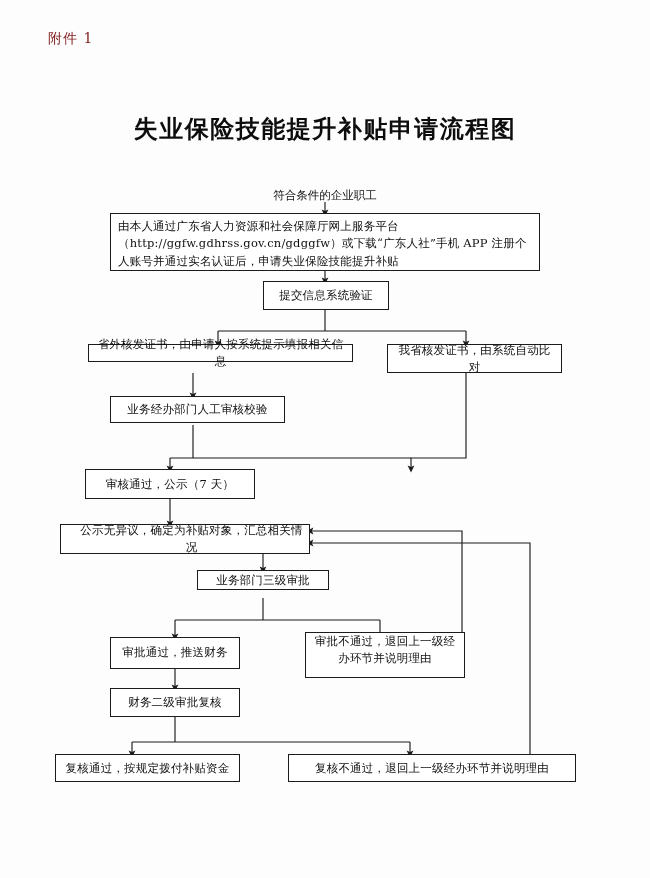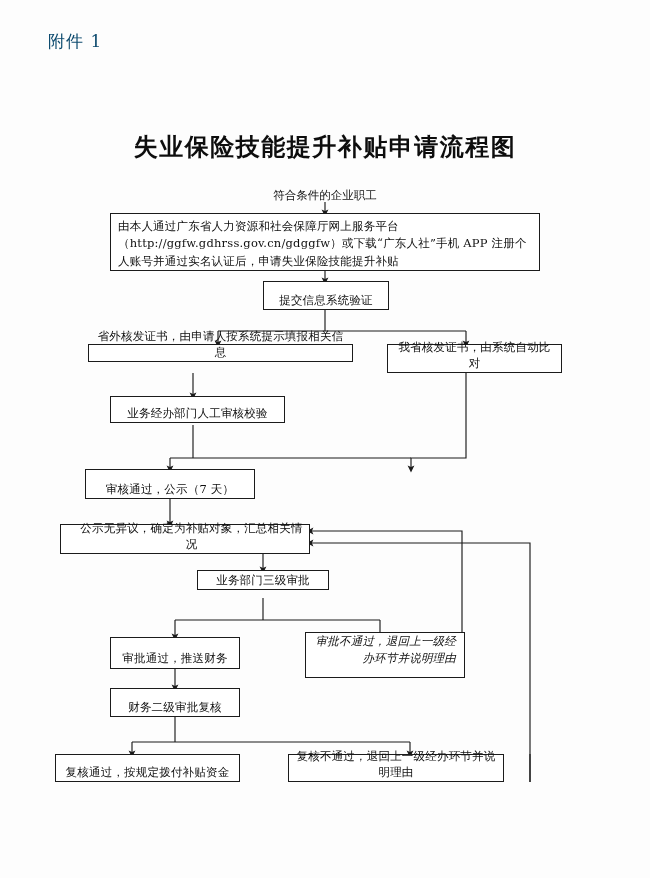--- a/index.html
+++ b/index.html
@@ -18,29 +18,29 @@
   #page {
     position: relative;
     width: 650px;
     height: 878px;
     background: #fdfdfd;
   }
   .attach-label {
     position: absolute;
     left: 48px;
     top: 30px;
-    font-size: 17px;
+    font-size: 14px;
     letter-spacing: 1px;
-    color: #0c4a6e;
+    color: #7f1d1d;
     font-family: "DejaVu Serif", "Liberation Serif", serif;
   }
   .chart-title {
     position: absolute;
     left: 0;
-    top: 131px;
+    top: 113px;
     width: 650px;
     text-align: center;
     font-size: 24px;
     font-weight: bold;
     letter-spacing: 1.5px;
     color: #0d0d0d;
     font-family: "DejaVu Serif", "Liberation Serif", serif;
   }
   .caption-text {
     position: absolute;
@@ -57,29 +57,29 @@
     width: 650px;
     height: 878px;
     pointer-events: none;
   }
   .node {
     position: absolute;
     box-sizing: border-box;
     border: 1px solid #1b1b1b;
     background: #ffffff;
     display: flex;
-    align-items: flex-end;
+    align-items: center;
     font-family: "DejaVu Serif", "Liberation Serif", serif;
     font-size: 11.5px;
     line-height: 1.45;
     color: #0f0f0f;
     letter-spacing: 0.2px;
   }
   .node.center { justify-content: center; text-align: center; }
-  .node.left-al { justify-content: flex-start; text-align: right; font-style: italic; }
+  .node.left-al { justify-content: flex-start; text-align: center; }
   .node .txt { display: block; padding: 0 6px; }
   .node.multiline { align-items: flex-start; }
   .node.multiline .txt { padding-top: 5px; }
   .node.pad8 .txt { padding: 0 8px; }
 </style>
 </head>
 <body>
 
 <div id="page">
 
@@ -179,17 +179,17 @@
   </div>
 
   <div class="node center" style="left:110px; top:688px; width:130px; height:29px;">
     <span class="txt">财务二级审批复核</span>
   </div>
 
   <div class="node center" style="left:55px; top:754px; width:185px; height:28px;">
     <span class="txt">复核通过，按规定拨付补贴资金</span>
   </div>
 
-  <div class="node center" style="left:288px; top:754px; width:216px; height:28px;">
+  <div class="node center" style="left:288px; top:754px; width:288px; height:28px;">
     <span class="txt">复核不通过，退回上一级经办环节并说明理由</span>
   </div>
 
 </div>
 
 </body></html>

